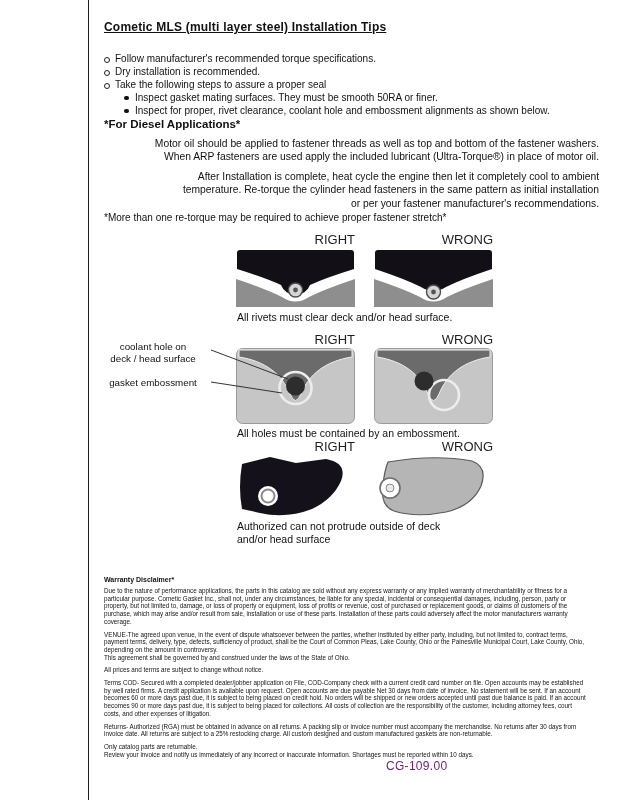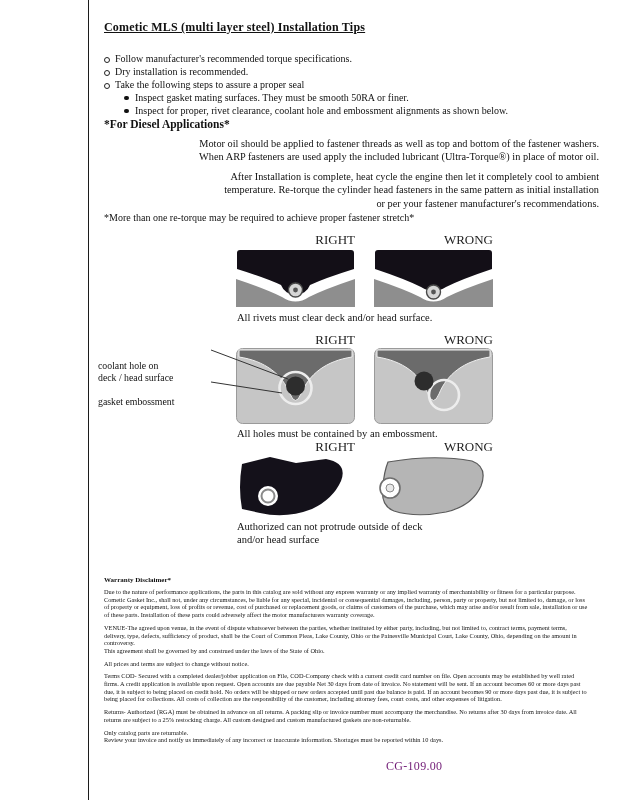--- a/index.html
+++ b/index.html
@@ -1,18 +1,18 @@
 <!DOCTYPE html>
 <html><head>
 <meta charset="utf-8">
 <style>
   html,body { margin:0; padding:0; background:#ffffff; }
   .page {
     position:relative; width:618px; height:800px; background:#fff;
-    font-family:Liberation Serif, serif; color:#111; overflow:hidden;
+    font-family:Liberation Sans, sans-serif; color:#111; overflow:hidden;
   }
   .vrule { position:absolute; left:88px; top:0; width:1px; height:800px; background:#1c1c1c; }
 
   .title {
     position:absolute; left:104px; top:20px; font-size:12px; font-weight:bold;
     text-decoration:underline; letter-spacing:.2px;
   }
 
   ul.bullets { position:absolute; left:96px; top:44px; width:500px; margin:8px; padding:0; list-style:none; }
   ul.bullets li { position:relative; font-size:10px; line-height:13px; padding-left:11px; }
@@ -29,21 +29,21 @@
   .diesel-heading { position:absolute; left:104px; top:118px; font-size:11.5px; font-weight:bold;text-align:center; }
   .para { position:absolute; left:104px; width:495px; font-size:10.3px; line-height:13.4px; white-space:pre-line;text-align:right; }
   .para1 { top:137px; }
   .para2 { top:170px; }
   .note  { position:absolute; left:104px; top:212px; font-size:10px; }
 
   .dlabel { position:absolute; width:119px; text-align:right; font-size:13px; color:#1e1e1e; }
   .dimg   { position:absolute; }
   .caption { position:absolute; font-size:10.5px; line-height:13px; white-space:pre-line; }
 
-  .ann { position:absolute; left:98px; width:110px; text-align:left; font-size:9.8px; line-height:11.5px; white-space:pre-line;margin-top:19px; }
+  .ann { position:absolute; left:98px; width:110px; text-align:center; font-size:9.8px; line-height:11.5px; white-space:pre-line; }
   .ann1 { top:341px; }
   .ann2 { top:377px; }
   .connectors { position:absolute; left:0; top:0; width:618px; height:800px; pointer-events:none; }
 
   .legal { position:absolute; left:104px; top:576px; width:486px; }
   .legal h2 { margin:0 0 4px 0; font-size:7px; font-weight:bold; }
   .legal p { margin:0 0 5px 0; font-size:6.3px; line-height:7.7px; color:#141414; }
   .legal p.joined { margin-bottom:0; }
 
   .footer-code { position:absolute; left:386px; top:759px; font-size:12px; color:#701a75; letter-spacing:.3px; }

